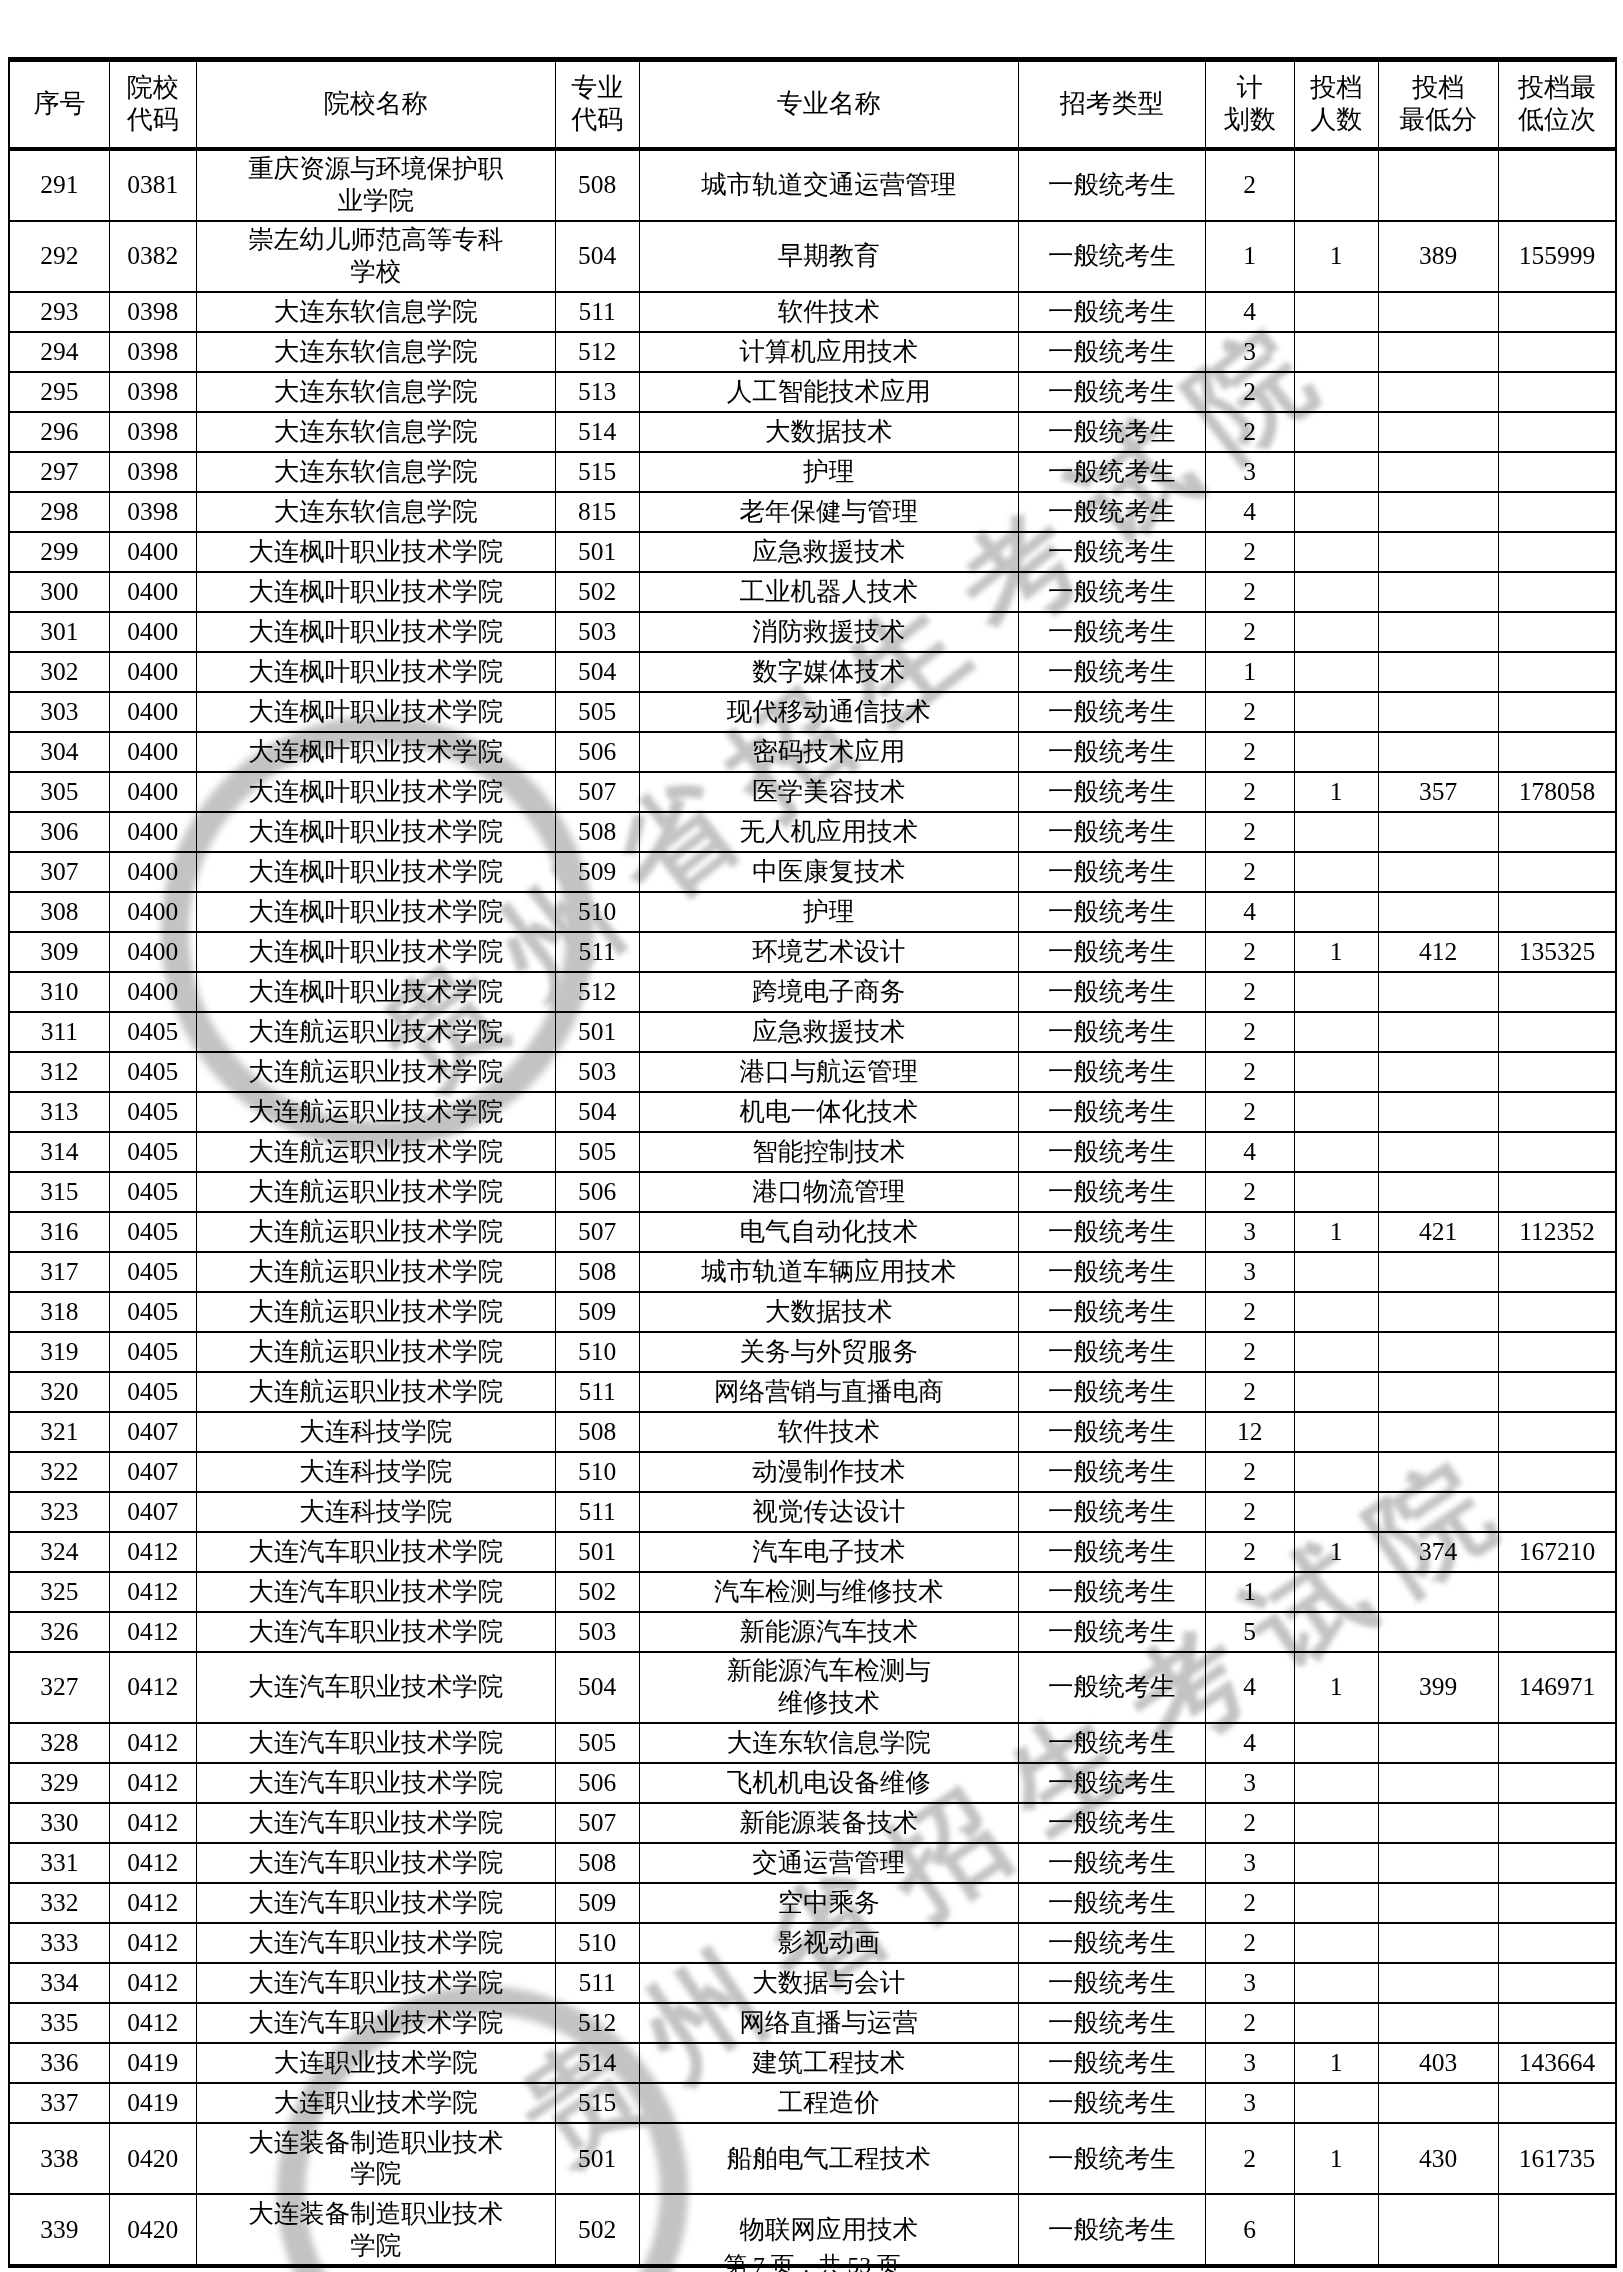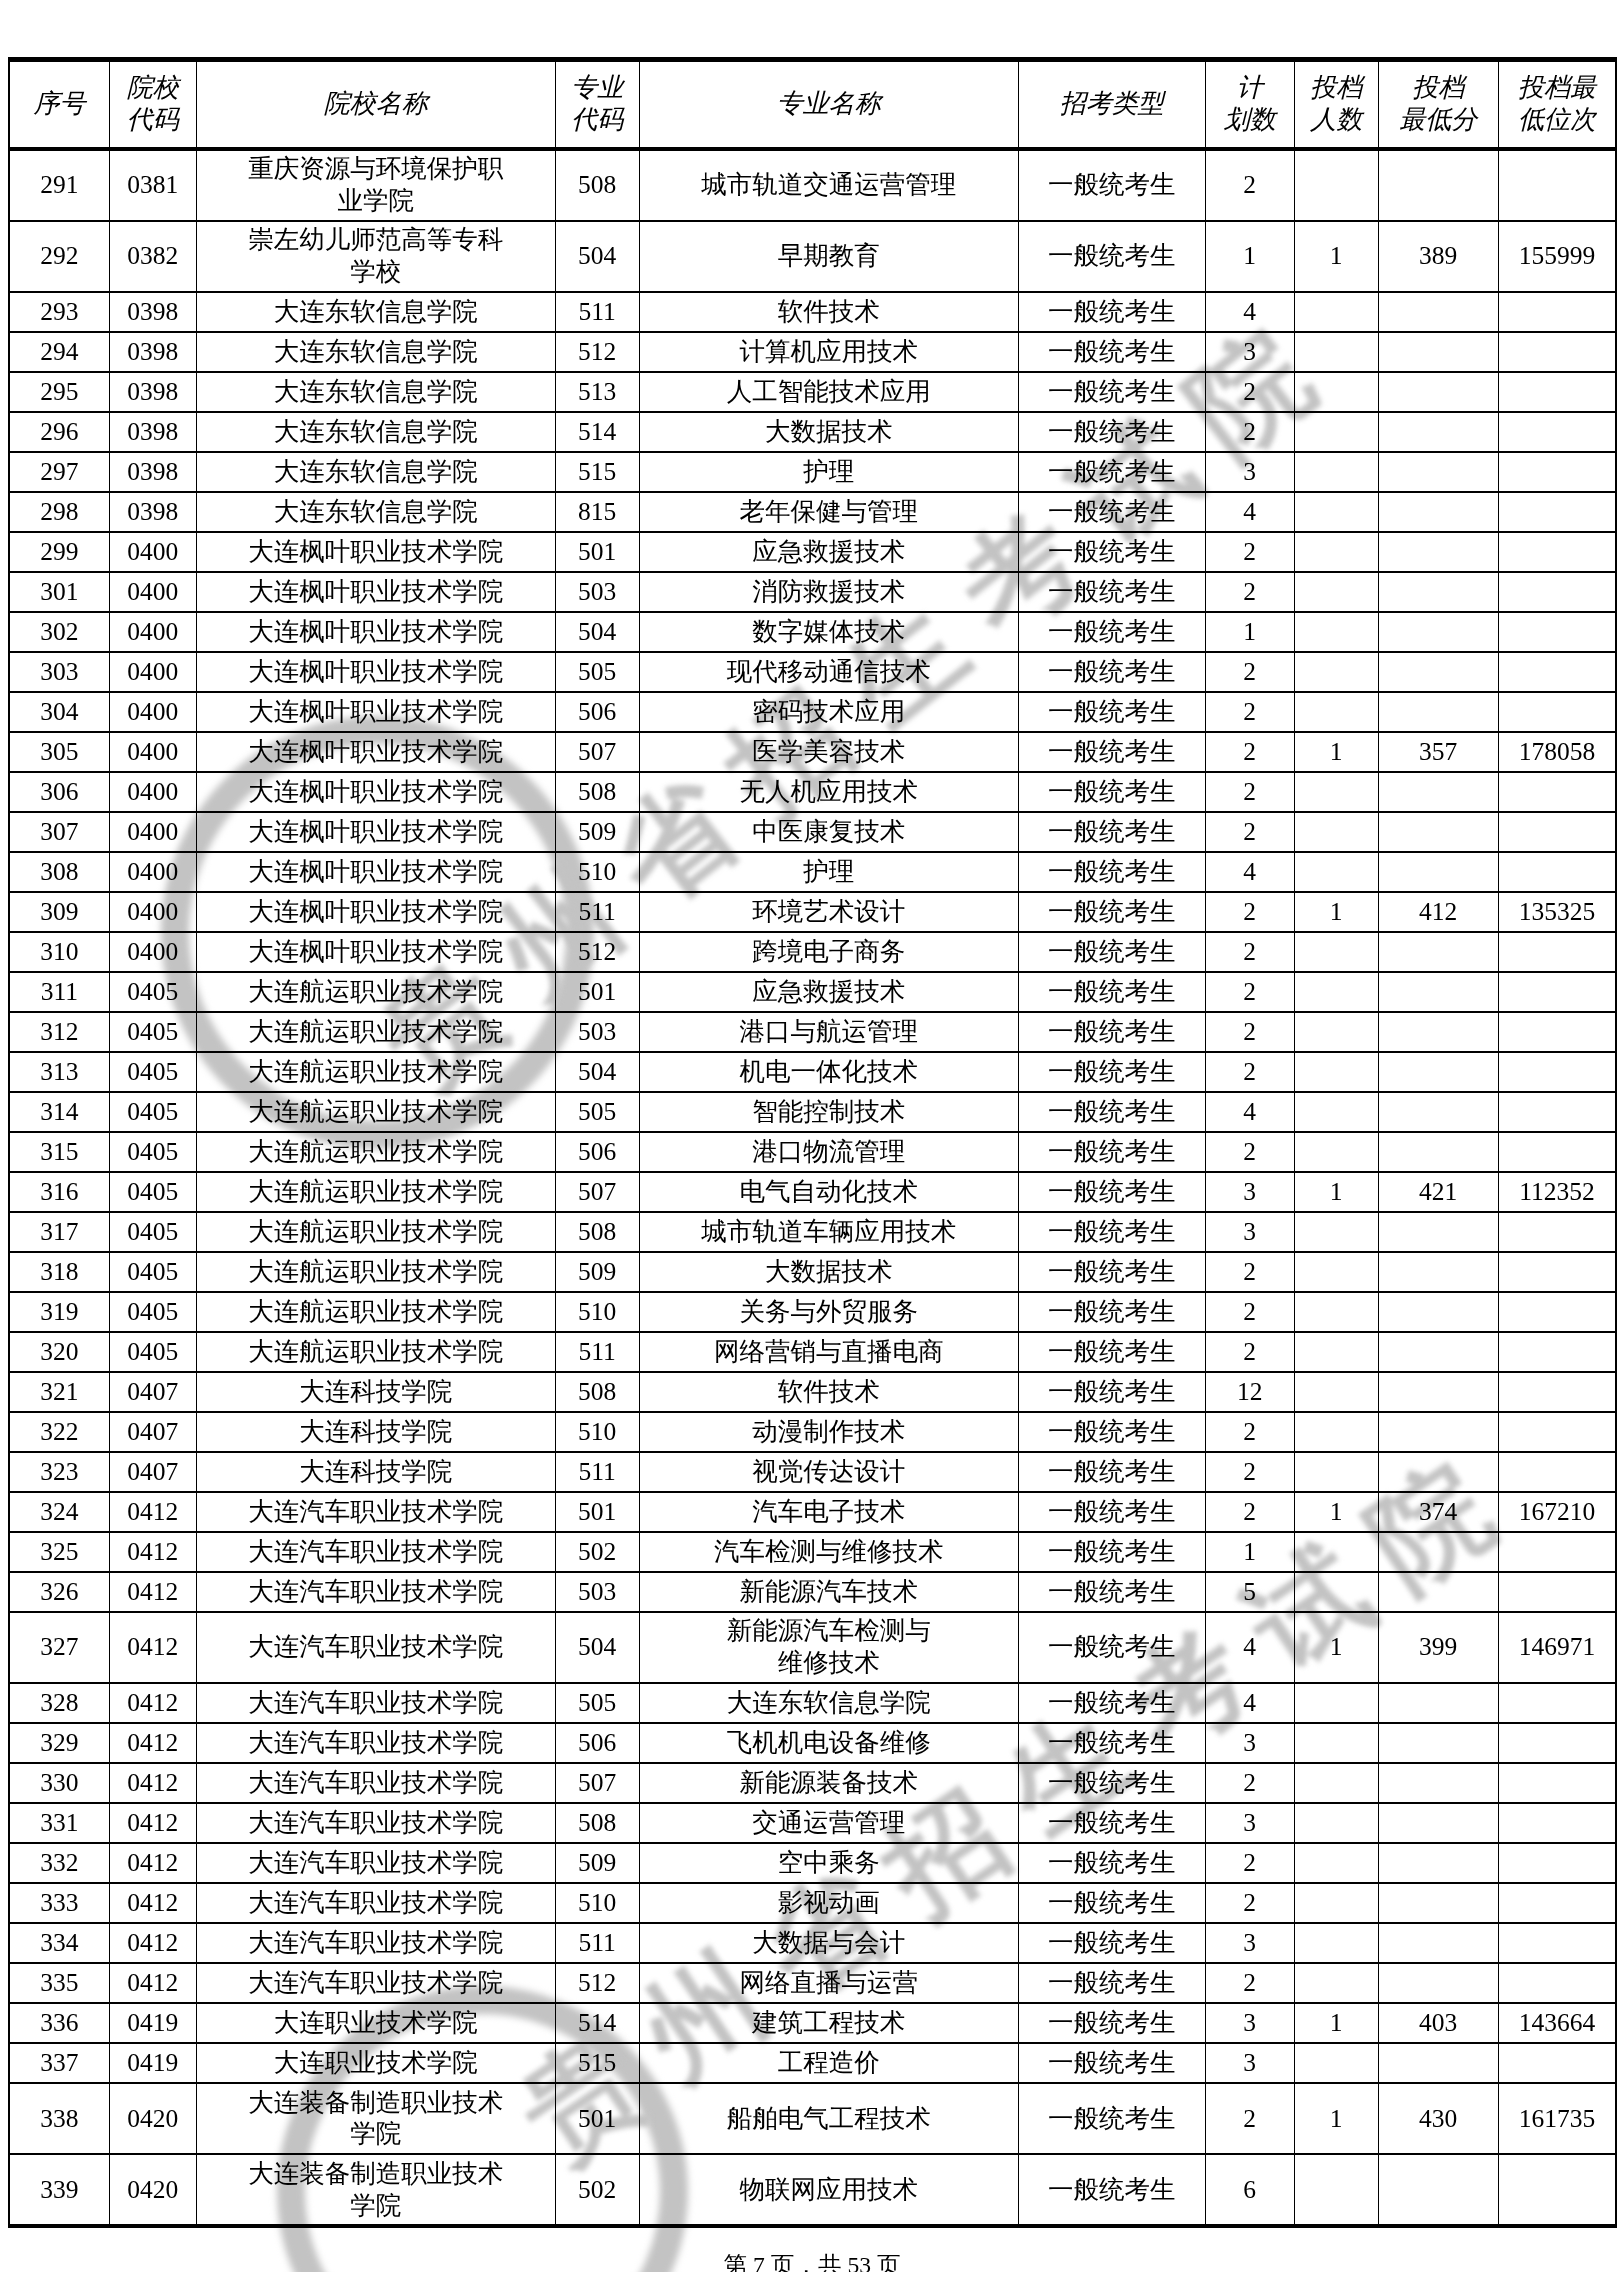--- a/index.html
+++ b/index.html
@@ -66,21 +66,21 @@
     border-bottom-width: 2.3px;
     text-align: center;
     vertical-align: middle;
     font-size: 25.5px;
     line-height: 1.25;
     padding: 2.7px 3.6px;
     white-space: pre-line;
     font-weight: normal;
     overflow: hidden;
   }
-  thead tr { height: 89px; font-style: italic; }
+  thead tr { height: 89px; }
   thead th { border-bottom-width: 4.1px; font-size: 26px; }
   tbody tr { height: 40px; padding-left: 44px; }
 
   
   .page-footer {
     position: absolute;
     left: 0; right: 0;
     top: 2249px;
     text-align: center;
     font-size: 23.6px;
@@ -235,20 +235,32 @@
     <td>大连枫叶职业技术学院</td>
     <td>501</td>
     <td>应急救援技术</td>
     <td>一般统考生</td>
     <td>2</td>
     <td></td>
     <td></td>
     <td></td>
   </tr>
       <tr>
+    <td>300</td>
+    <td>0400</td>
+    <td>大连枫叶职业技术学院</td>
+    <td>502</td>
+    <td>工业机器人技术</td>
+    <td>一般统考生</td>
+    <td>2</td>
+    <td></td>
+    <td></td>
+    <td></td>
+  </tr>
+      <tr>
     <td>301</td>
     <td>0400</td>
     <td>大连枫叶职业技术学院</td>
     <td>503</td>
     <td>消防救援技术</td>
     <td>一般统考生</td>
     <td>2</td>
     <td></td>
     <td></td>
     <td></td>

